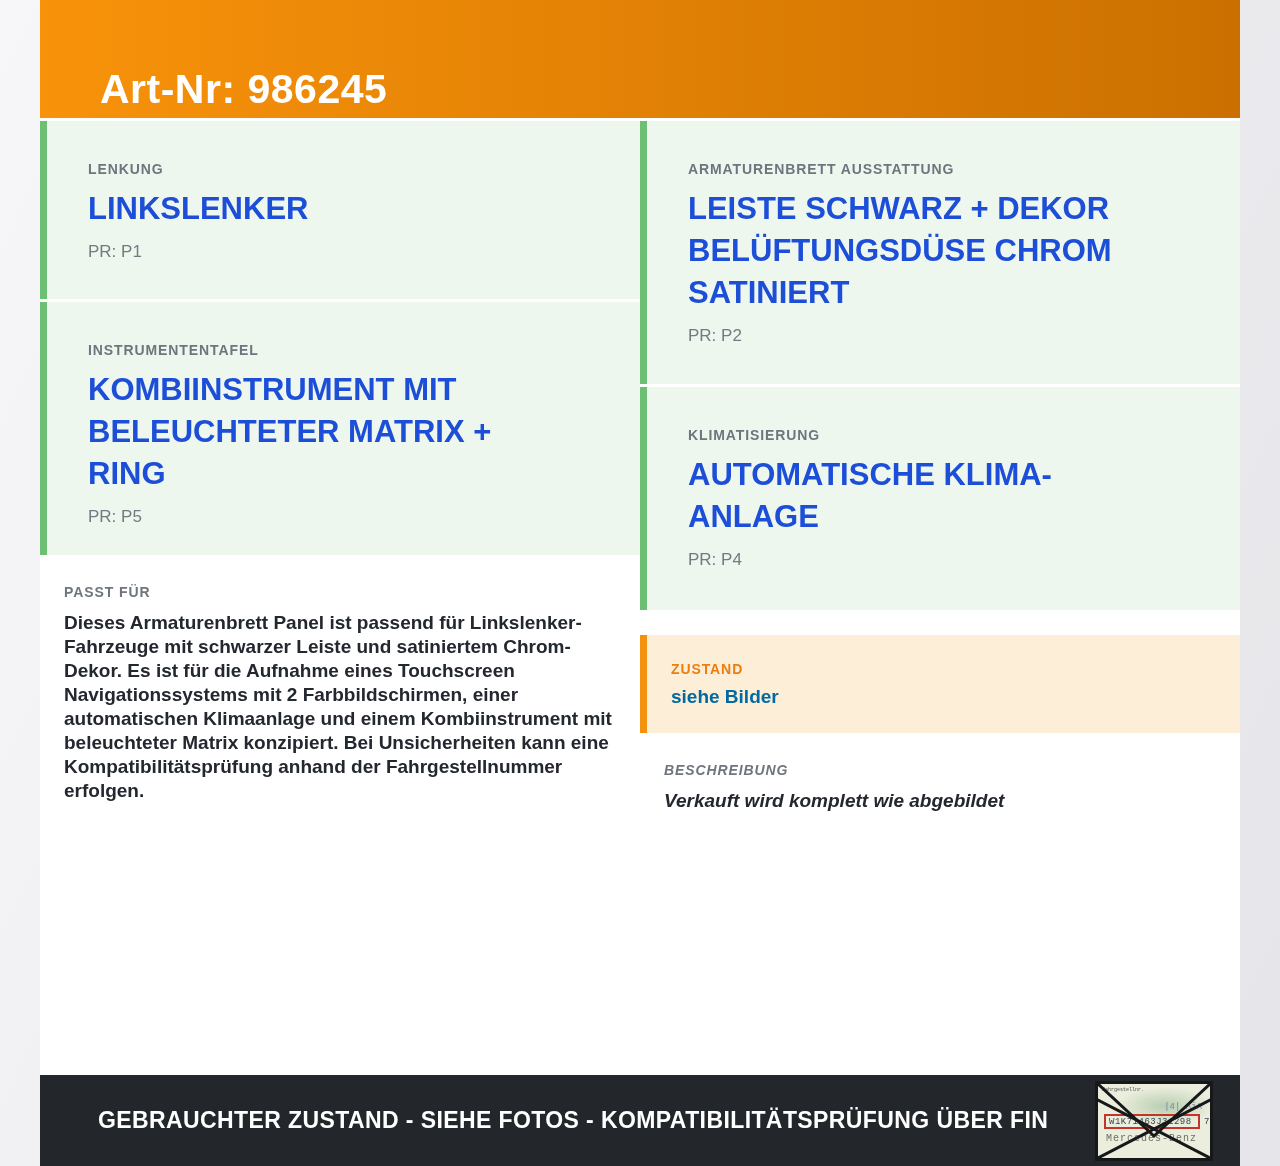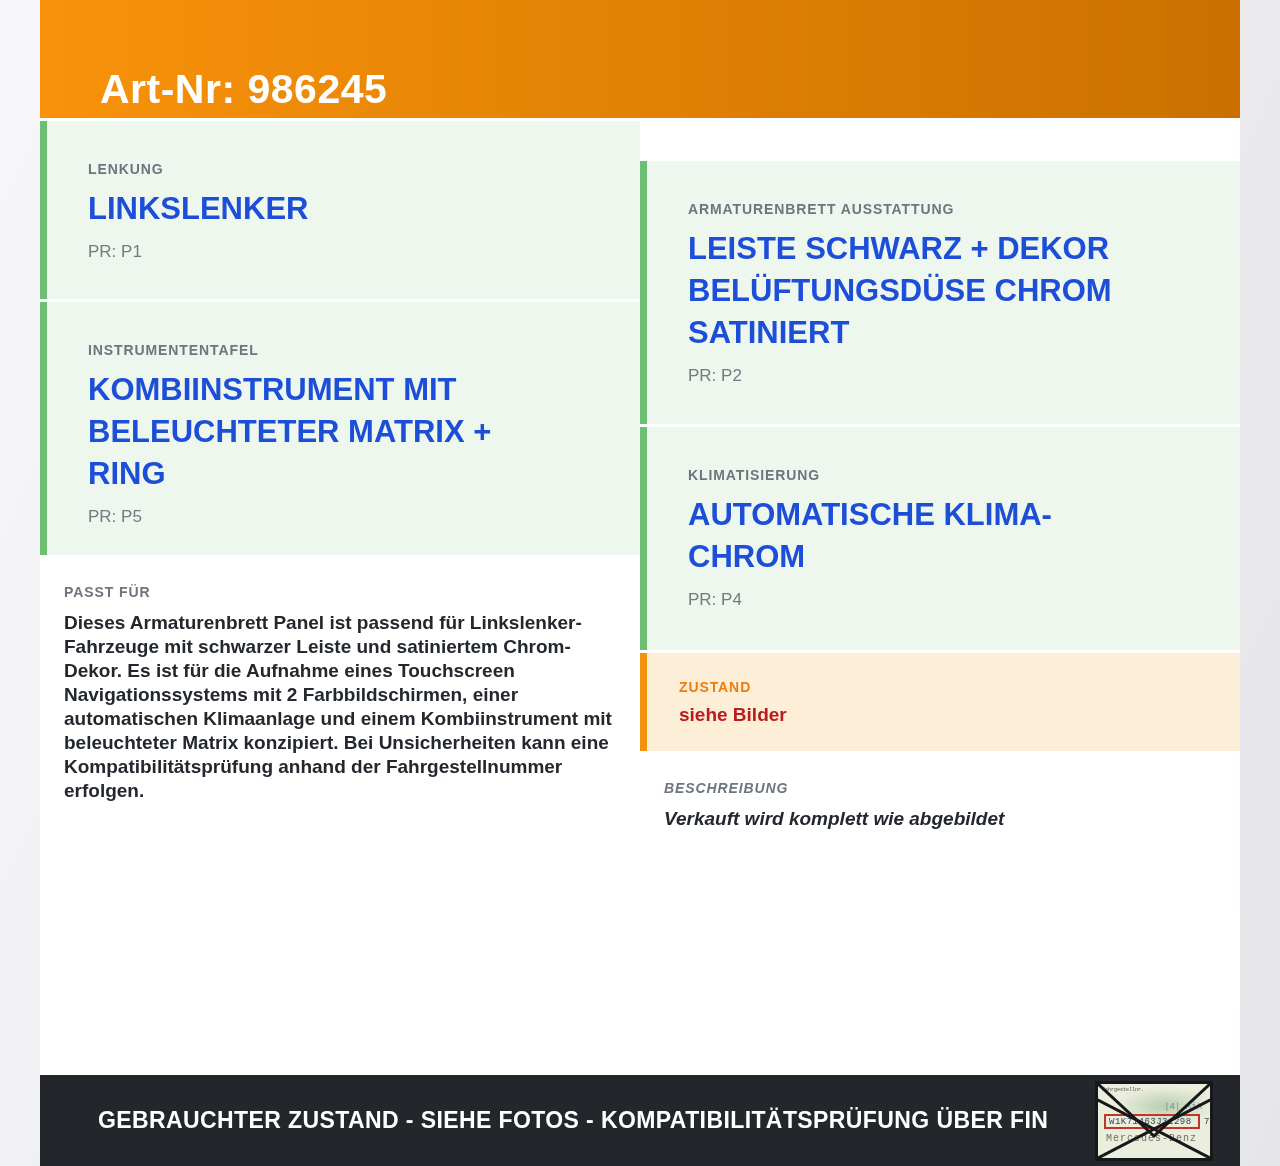--- a/index.html
+++ b/index.html
@@ -24,46 +24,47 @@
   .col { width:600px; display:flex; flex-direction:column;border-radius:16px; }
 
   .card { margin-bottom:3px; padding:40px 40px 28px 41px; }
   .card.green {
     background:var(--green_bg,#eef7ee);
     border-left:7px solid var(--green,#6dbf73);
   }
   .card.condition {
     background:var(--orange_bg,#fdeed8);
     border-left:7px solid var(--orange_border,#f2920e);
-    padding:26px 24px 20px 32px;
+    padding:26px 24px 20px 24px;
+    margin-top:22px;
   }
   .card.plain { background:#ffffff; padding:26px 24px 20px 24px; }
 
   .col-left  > .card:nth-child(1){ min-height:178px; }
   .col-left  > .card:nth-child(2){ min-height:220px; }
   .col-left  > .card:nth-child(3){ min-height:264px; }
   .col-left  > .card:nth-child(4){ flex:1 1 auto; margin-bottom:4px; }
-  .col-right > .card:nth-child(1){ min-height:263px;margin-top:40px; }
+  .col-right > .card:nth-child(1){ min-height:263px; }
   .col-right > .card:nth-child(2){ min-height:223px; }
   .col-right > .card:nth-child(3){ min-height:98px; }
   .col-right > .card:nth-child(4){ flex:1 1 auto; margin-bottom:16px;font-style:italic; }
 
   .card-label {
     font-size:14px; font-weight:700; letter-spacing:0.9px;
     color:#6e757e; text-transform:uppercase; margin-bottom:11px;
   }
   .condition .card-label { color:var(--orange_label,#ed7d0e); margin-bottom:8px; }
 
   .card-title {
     font-size:31px; font-weight:700; color:#1d4ed8; line-height:1.36;
     letter-spacing:0; white-space:pre-line; margin-bottom:12px;
   }
   .card-pr { font-size:17px; color:#737a82; }
   .card-text { font-size:19px; font-weight:600; color:#23272e; line-height:1.26; max-width:552px; }
-  .condition .card-text { font-size:19px; color:#b91c1c; }
+  .condition .card-text { font-size:19px; color:#0369a1; }
 
   
   .footer {
     height:91px; background:var(--footer_bg,#23262b);
     display:flex; align-items:center; position:relative;
     padding-left:58px;
   }
   .footer-text {
     color:#ffffff; font-size:23px; font-weight:700; letter-spacing:0.4px;
     text-transform:uppercase; padding-right:160px;
@@ -139,21 +140,21 @@
         <div class="card green">
           <div class="card-label">ARMATURENBRETT AUSSTATTUNG</div>
           <div class="card-title">LEISTE SCHWARZ + DEKOR
 BELÜFTUNGSDÜSE CHROM
 SATINIERT</div>
           <div class="card-pr">PR: P2</div>
         </div>
         <div class="card green">
           <div class="card-label">KLIMATISIERUNG</div>
           <div class="card-title">AUTOMATISCHE KLIMA-
-CHROM</div>
+ANLAGE</div>
           <div class="card-pr">PR: P4</div>
         </div>
         <div class="card condition">
           <div class="card-label">ZUSTAND</div>
           <div class="card-text">siehe Bilder</div>
         </div>
         <div class="card plain">
           <div class="card-label">BESCHREIBUNG</div>
           <div class="card-text">Verkauft wird komplett wie abgebildet</div>
         </div>

